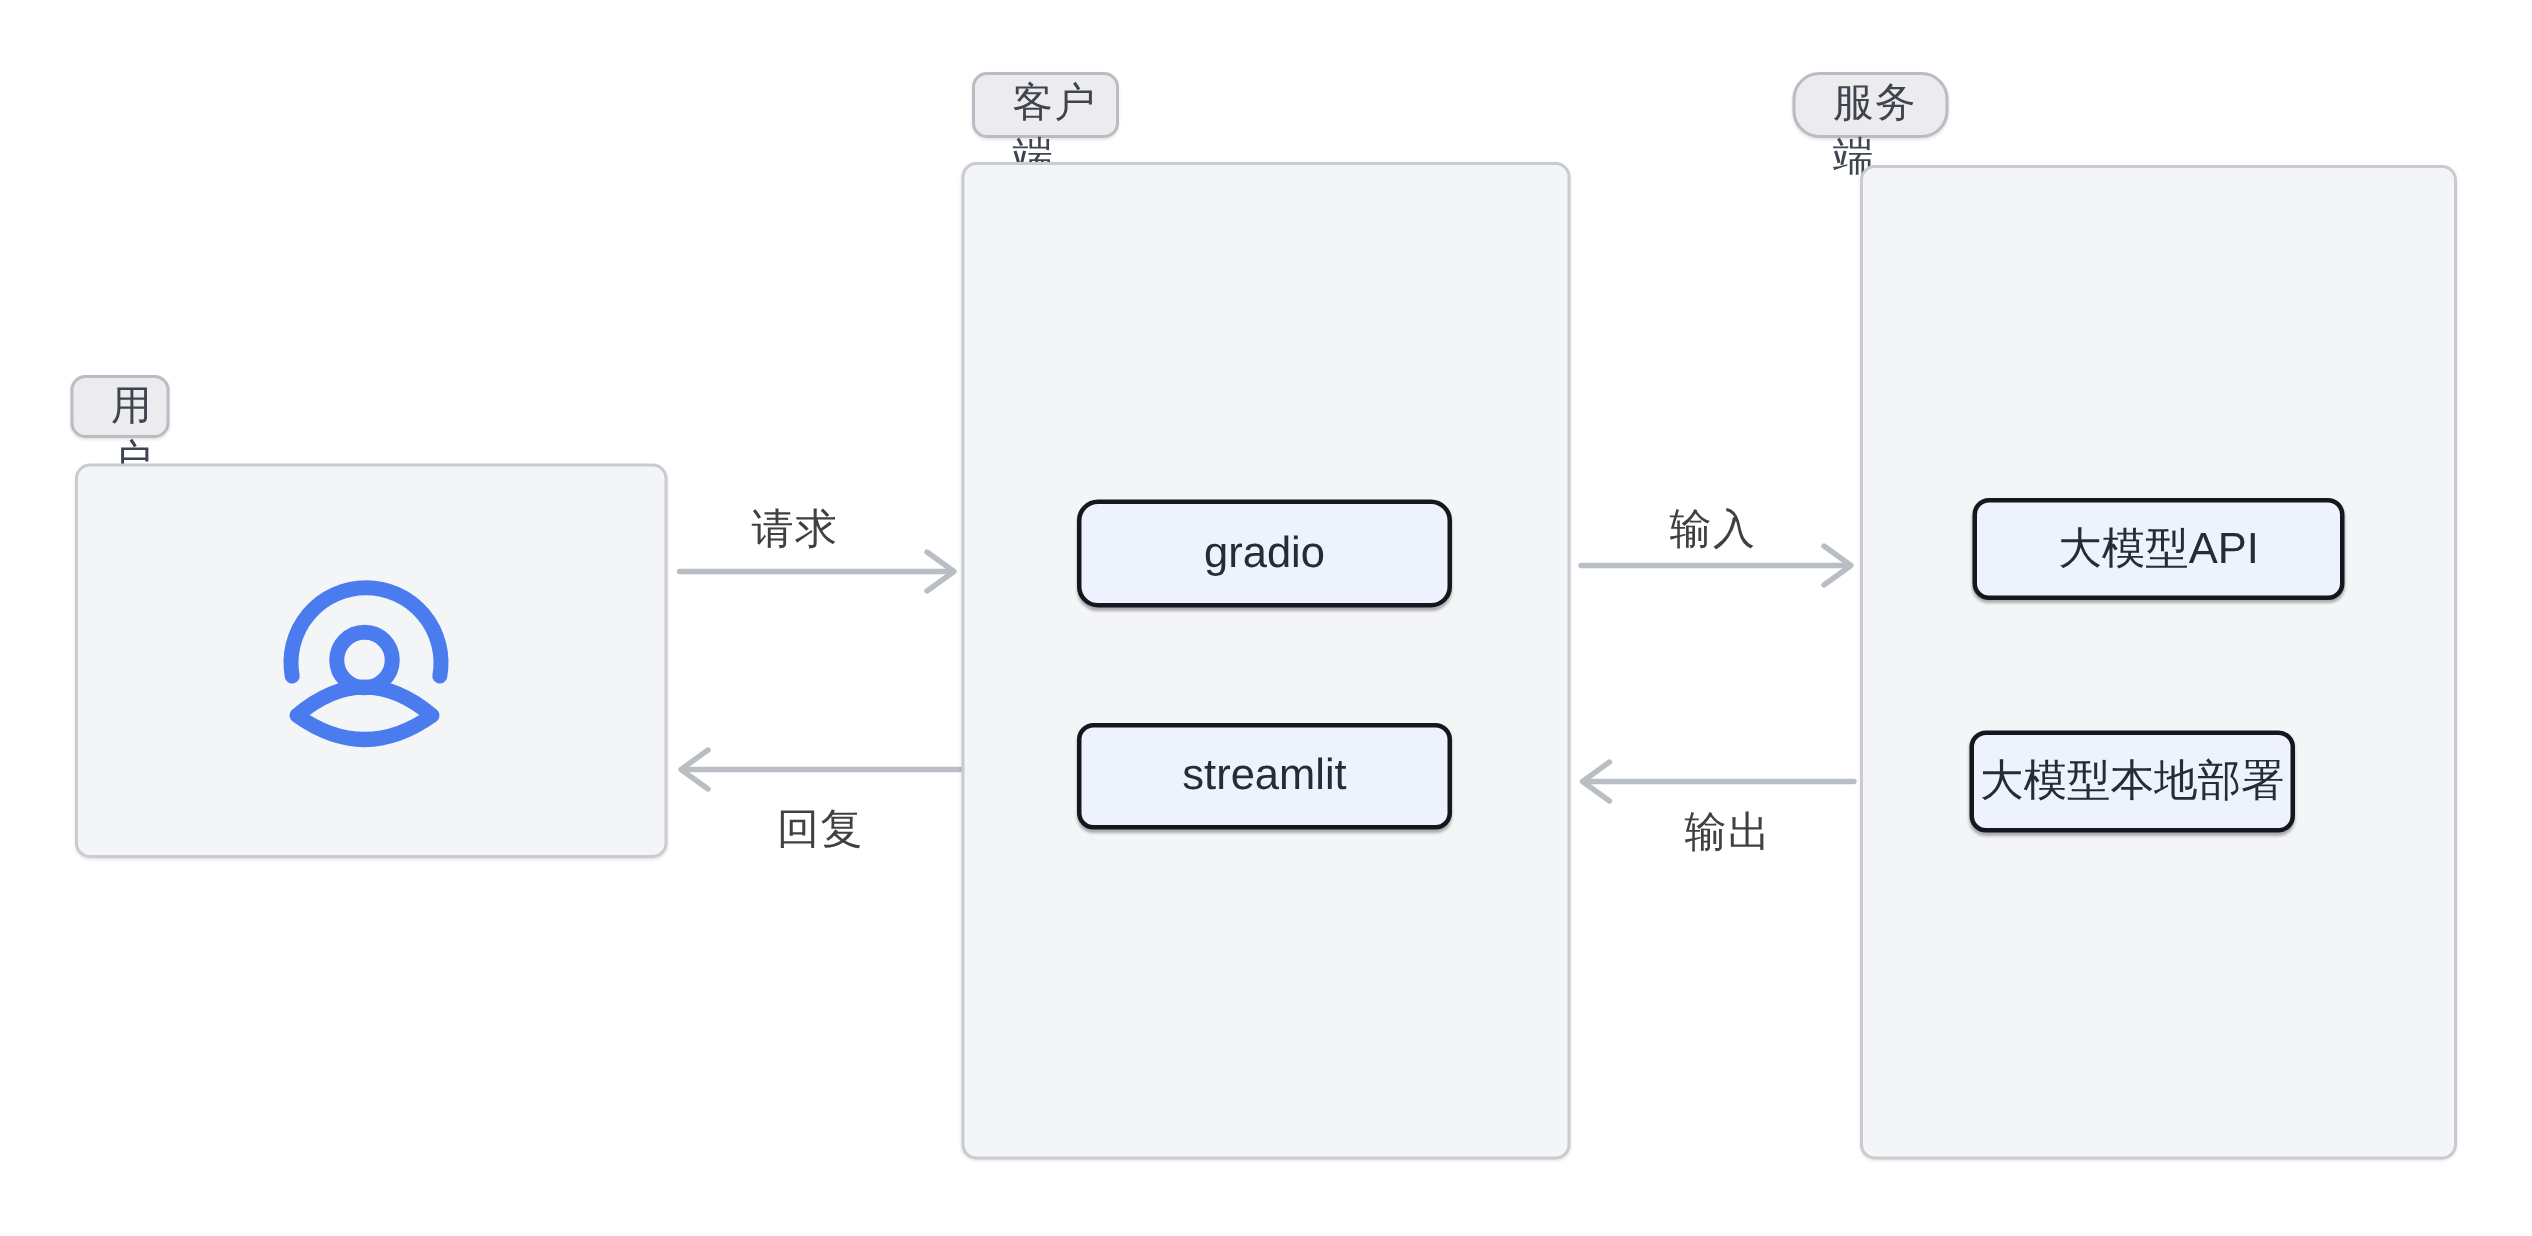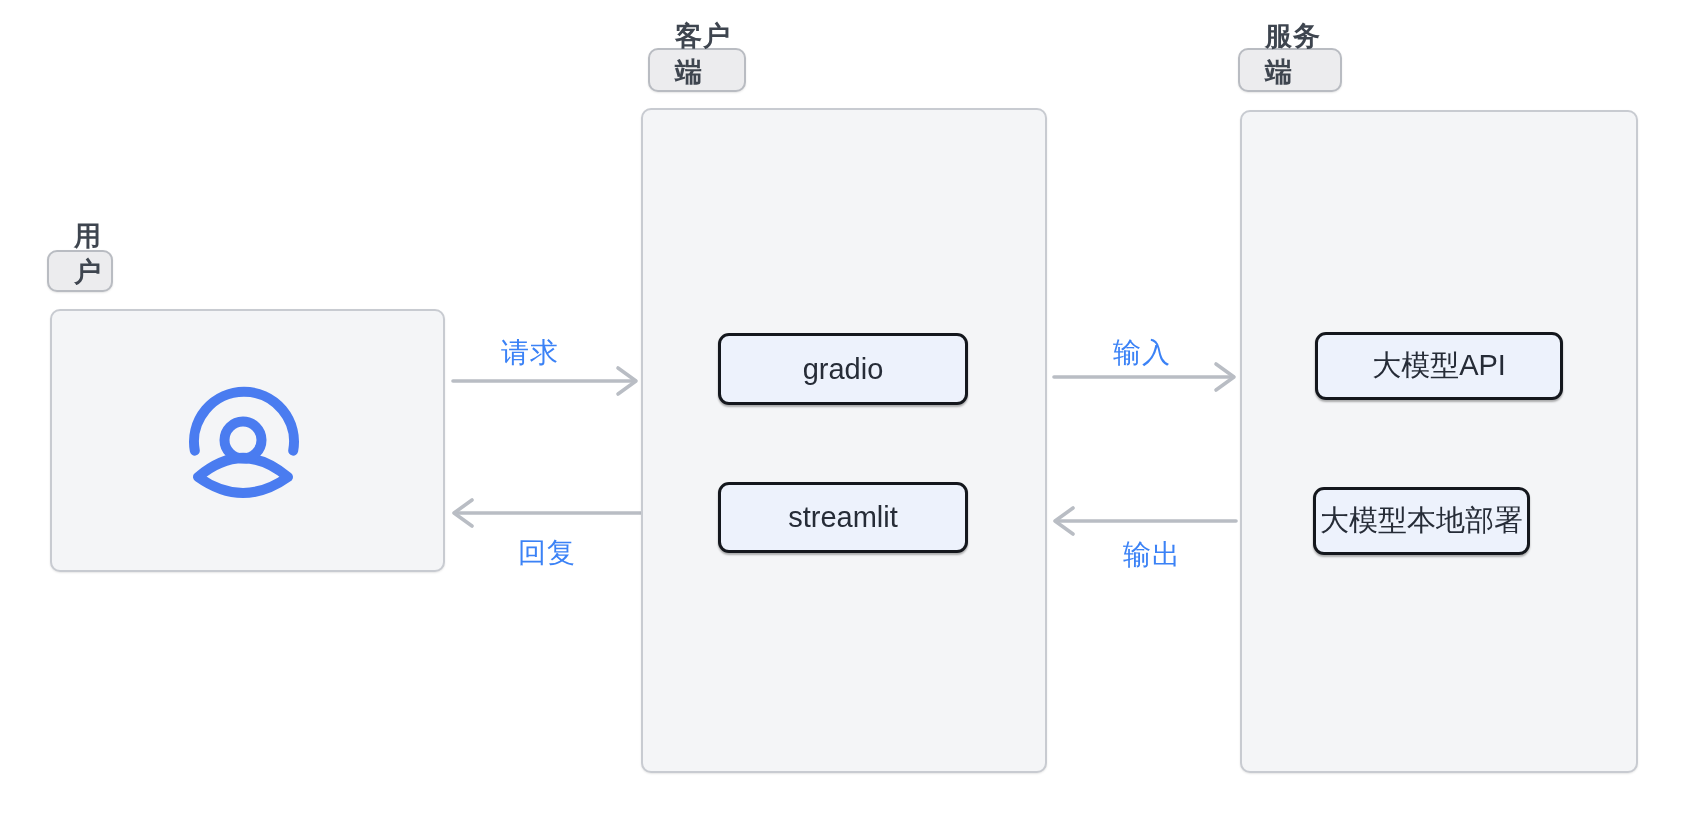--- a/index.html
+++ b/index.html
@@ -19,29 +19,29 @@
     position: absolute;
     left: 0;
     top: 0;
     width: 1688px;
     height: 824px;
     pointer-events: none;
   }
   .group-badge {
     position: absolute;
     display: flex;
-    align-items: flex-end;
+    align-items: flex-start;
     justify-content: center;
     box-sizing: border-box;
     background: #ececee;
     border: 2px solid #b9bcc2;
     border-radius: 10px;
     color: #3e454f;
     font-size: 27px;
-    font-weight: 700;
+    font-weight: 400;
     letter-spacing: 1px;
     box-shadow: 0 1px 2px rgba(0,0,0,0.10);
     padding-left: 25px;
   }
   .container-box {
     position: absolute;
     box-sizing: border-box;
     background: #f4f5f7;
     border: 2px solid #c8cbd1;
     border-radius: 10px;
@@ -56,42 +56,42 @@
     background: #edf2fc;
     border: 3px solid #14171d;
     border-radius: 11px;
     color: #262c37;
     font-size: 29px;
     box-shadow: 0 2px 2px rgba(0,0,0,0.30);
   }
   .edge-label {
     position: absolute;
     transform: translate(-50%, -50%);
-    color: #3b82f6;
+    color: #404040;
     font-size: 28px;
     white-space: nowrap;
     letter-spacing: 1px;
   }
   .user-icon-wrap {
     position: absolute;
     left: 187px;
     top: 380px;
     width: 120px;
     height: 120px;
   }
   
   .badge-user   { left: 47px;   top: 250px; width: 66px;  height: 42px; }
   .badge-client { left: 648px;  top: 48px;  width: 98px;  height: 44px; }
-  .badge-server { left: 1238px; top: 48px;  width: 104px; height: 44px; }
+  .badge-server { left: 1195px; top: 48px;  width: 104px; height: 44px; border-radius: 18px; }
 
   .box-user   { left: 50px;   top: 309px; width: 395px; height: 263px; }
   .box-client { left: 641px;  top: 108px; width: 406px; height: 665px; }
   .box-server { left: 1240px; top: 110px; width: 398px; height: 663px; }
 
-  .node-gradio    { left: 718px;  top: 333px; width: 250px; height: 72px; }
+  .node-gradio    { left: 718px;  top: 333px; width: 250px; height: 72px; border-radius: 14px; }
   .node-streamlit { left: 718px;  top: 482px; width: 250px; height: 71px; }
   .node-api       { left: 1315px; top: 332px; width: 248px; height: 68px; }
   .node-local     { left: 1313px; top: 487px; width: 217px; height: 68px; }
 
   .label-request { left: 530px;  top: 353px; }
   .label-reply   { left: 547px;  top: 553px; }
   .label-input   { left: 1142px; top: 353px; }
   .label-output  { left: 1128px; top: 555px; margin-left: 24px; }
 </style>
 </head>

